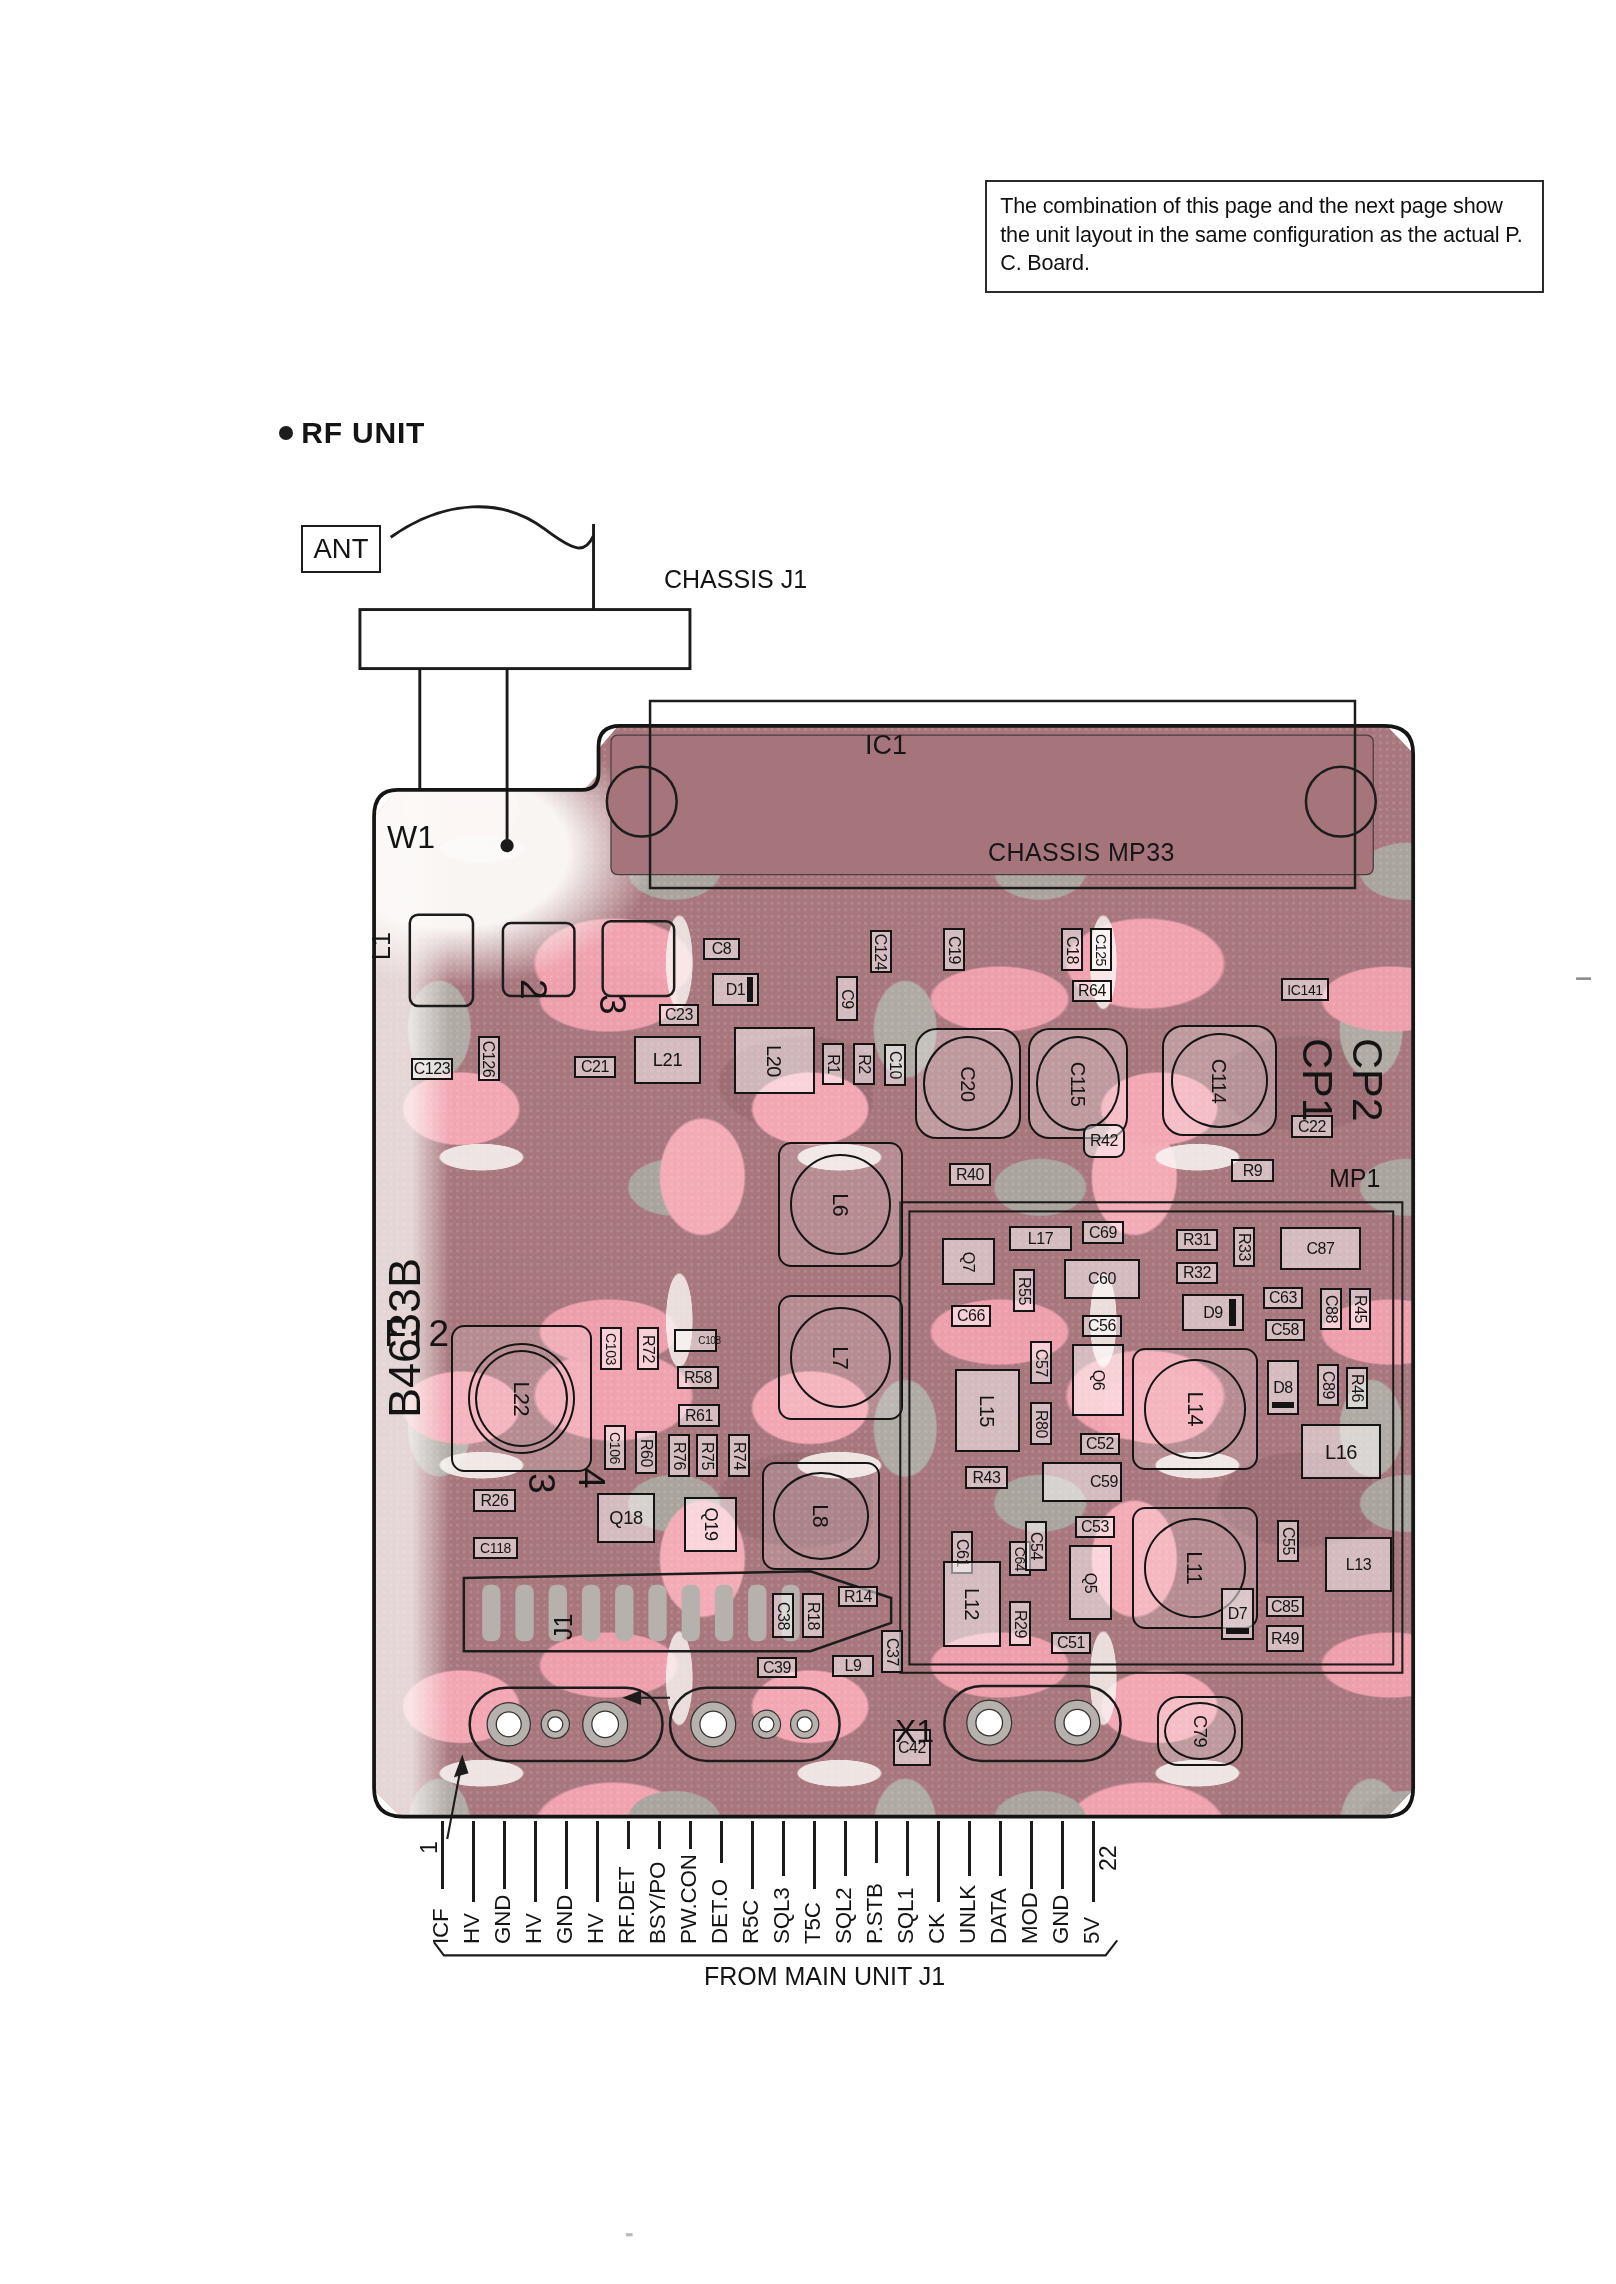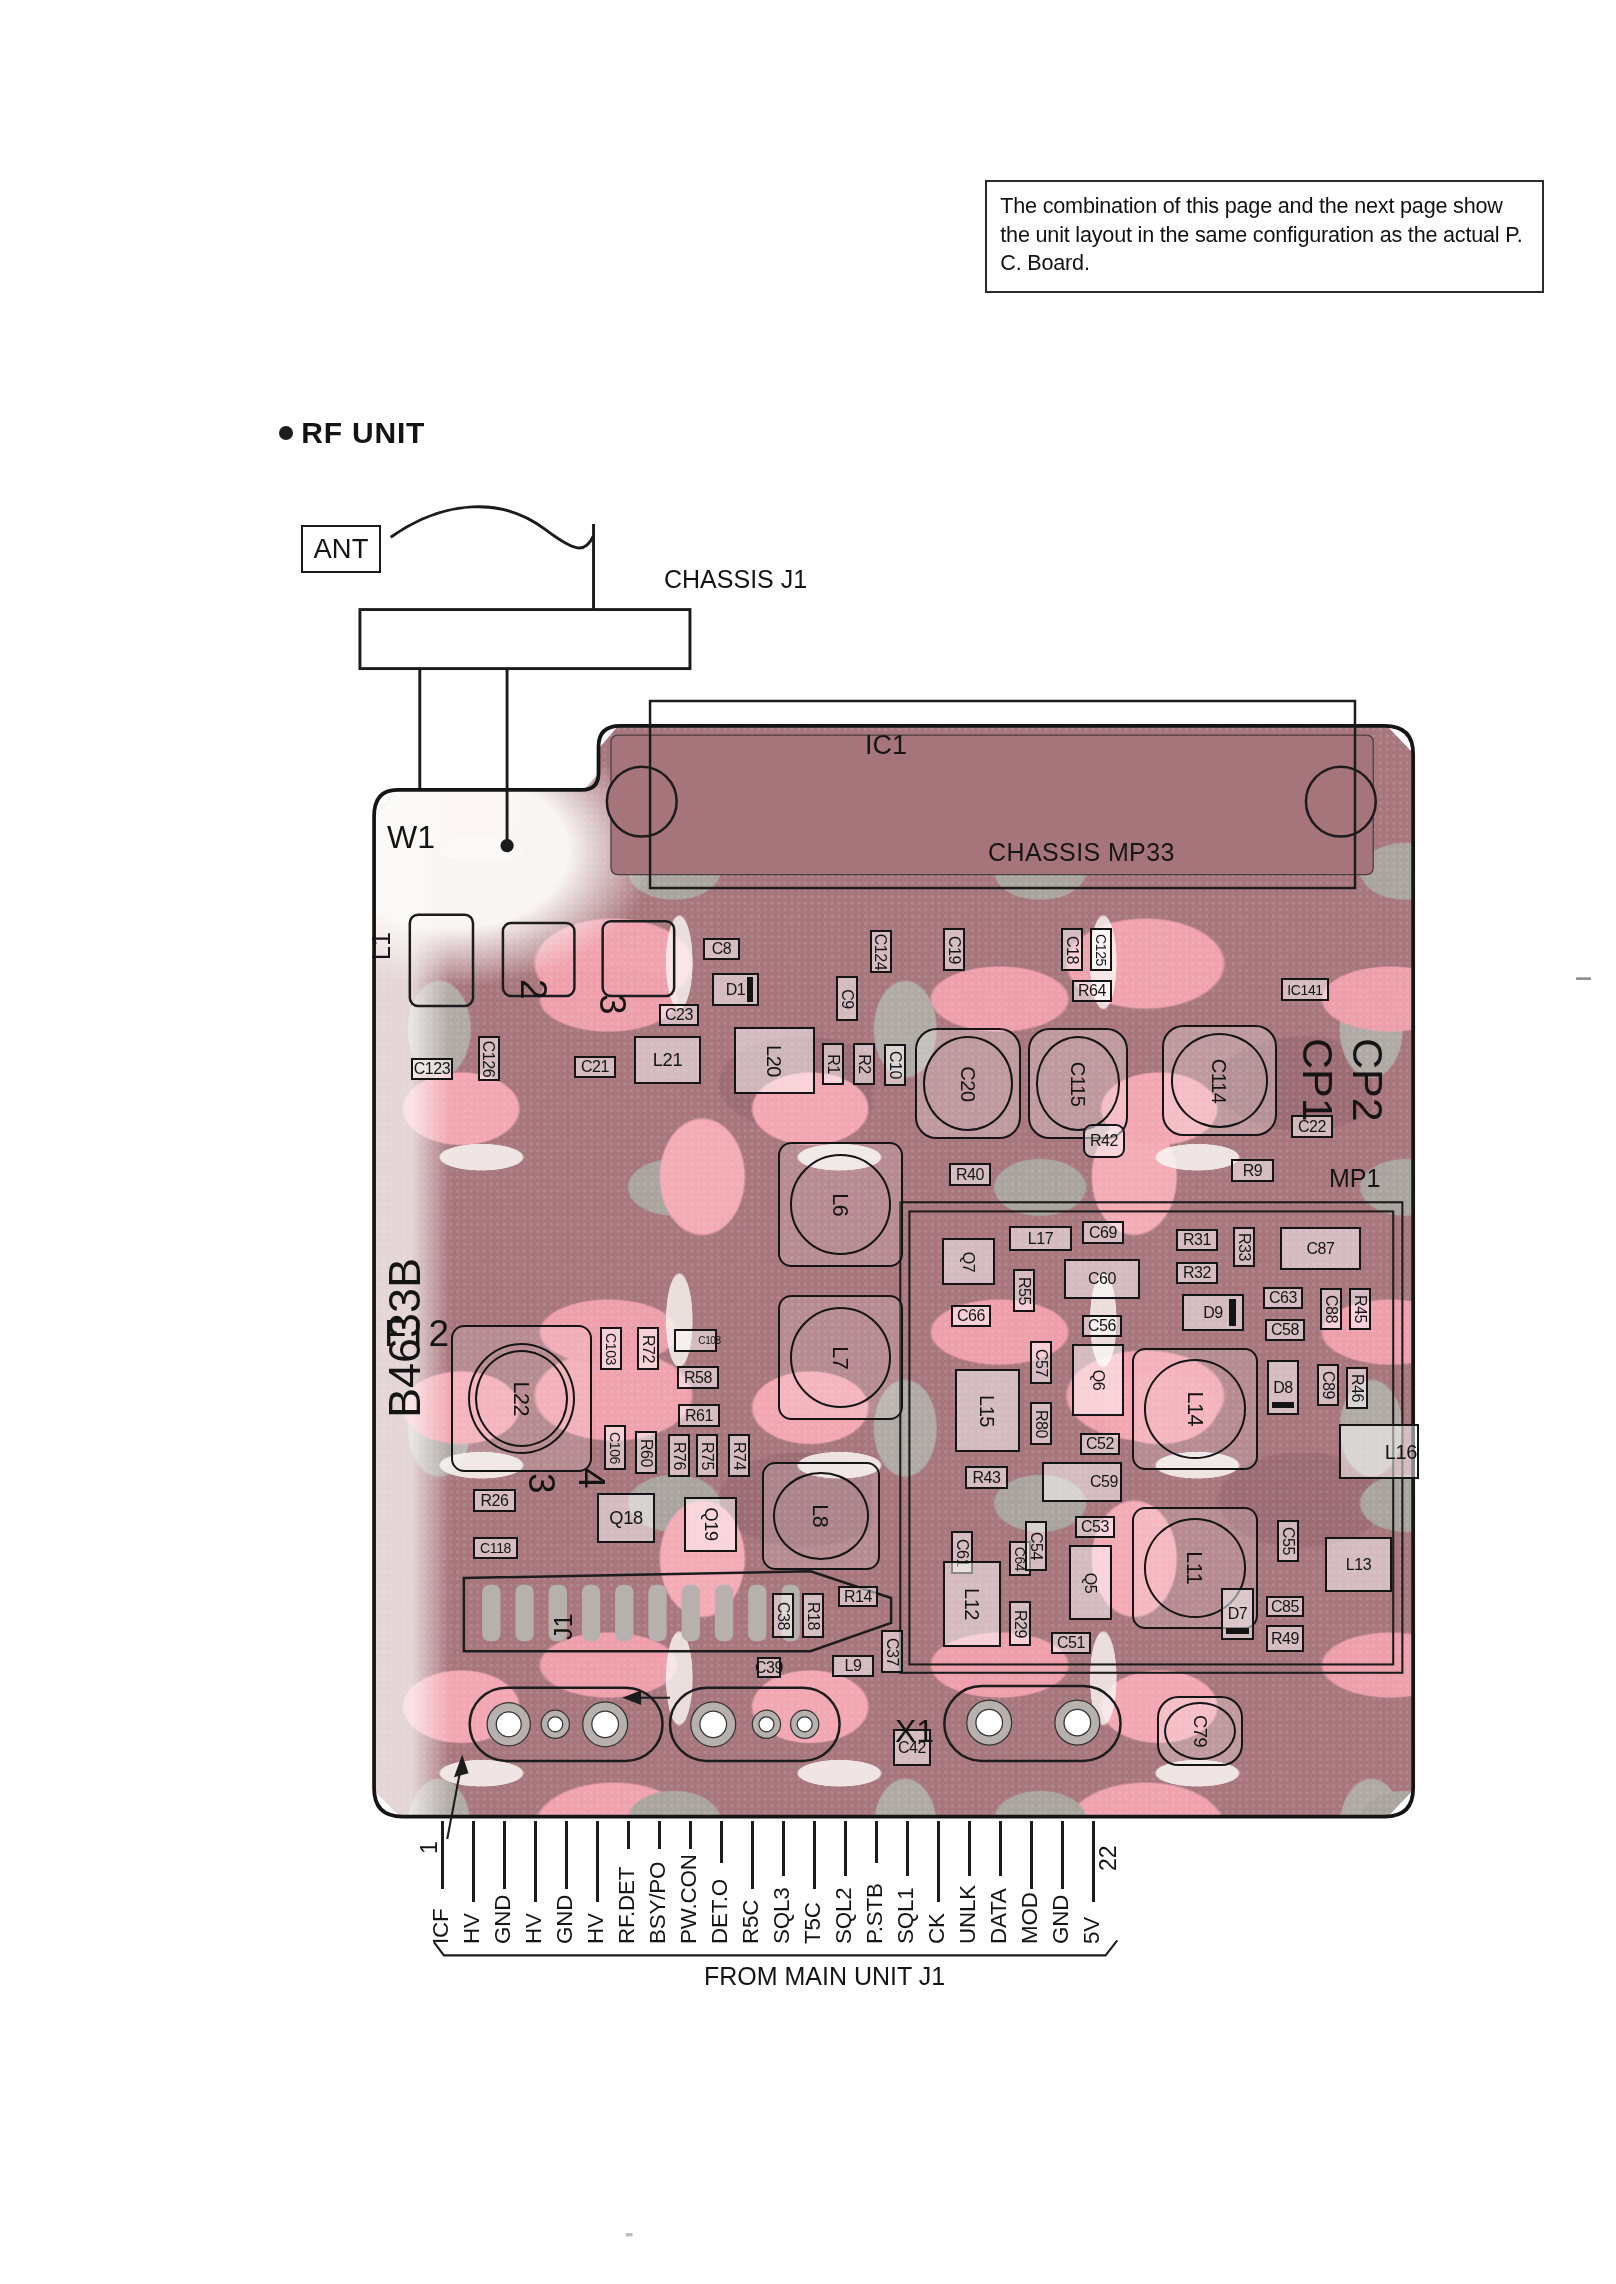--- a/index.html
+++ b/index.html
@@ -357,21 +357,21 @@
       <div class="comp t-d" style="left: 1267px; top: 1360px; width: 32px; height: 55px;">
         <i class="dbar vbar"></i>
         <span class="lbl">D8</span>
       </div>
       <div class="comp t-b" style="left: 1317px; top: 1364px; width: 21.6px; height: 42px;">
         <span class="lbl vert">C89</span>
       </div>
       <div class="comp t-b" style="left: 1346px; top: 1367px; width: 21.6px; height: 42px;">
         <span class="lbl vert">R46</span>
       </div>
-      <div class="comp t-b" style="left: 1339px; top: 1424px; width: 80px; height: 55px; justify-content: flex-end;">
+      <div class="comp t-b" style="left: 1301px; top: 1424px; width: 80px; height: 55px;">
         <span class="lbl" style="font-size: 20px;">L16</span>
       </div>
       <div class="comp t-b" style="left: 951px; top: 1531px; width: 21.6px; height: 43px;">
         <span class="lbl vert">C61</span>
       </div>
       <div class="comp t-q" style="left: 943px; top: 1561px; width: 58px; height: 86px;">
         <span class="lbl vert" style="font-size: 20px;">L12</span>
       </div>
       <div class="comp t-b" style="left: 1009px; top: 1541px; width: 21.6px; height: 35px;">
         <span class="lbl vert" style="font-size: 14px;">C64</span>
@@ -413,21 +413,21 @@
       </div>
       <div class="comp t-b" style="left: 802px; top: 1593px; width: 21.6px; height: 45px;">
         <span class="lbl vert">R18</span>
       </div>
       <div class="comp t-b" style="left: 772px; top: 1593px; width: 21.6px; height: 45px;">
         <span class="lbl vert">C38</span>
       </div>
       <div class="comp t-b" style="left: 881px; top: 1630px; width: 21.6px; height: 43px;">
         <span class="lbl vert">C37</span>
       </div>
-      <div class="comp t-b" style="left: 757px; top: 1657px; width: 24px; height: 21px;">
+      <div class="comp t-b" style="left: 757px; top: 1657px; width: 40px; height: 21px;">
         <span class="lbl">C39</span>
       </div>
       <div class="comp t-b" style="left: 832px; top: 1655px; width: 42px; height: 22.4px;">
         <span class="lbl">L9</span>
       </div>
       <div class="comp t-b" style="left: 893px; top: 1729px; width: 38px; height: 37px; justify-content: center;">
         <span class="lbl">C42</span>
       </div>
       <div class="comp t-q" style="left: 597px; top: 1493px; width: 58px; height: 50px;">
         <span class="lbl" style="font-size: 18.3px;">Q18</span>

